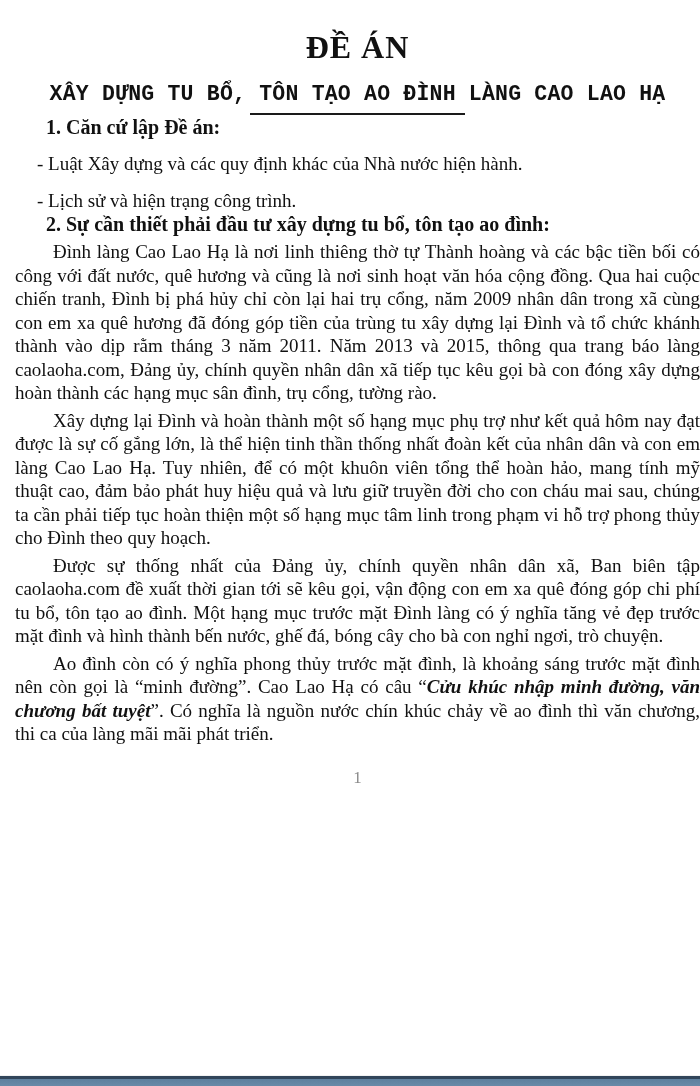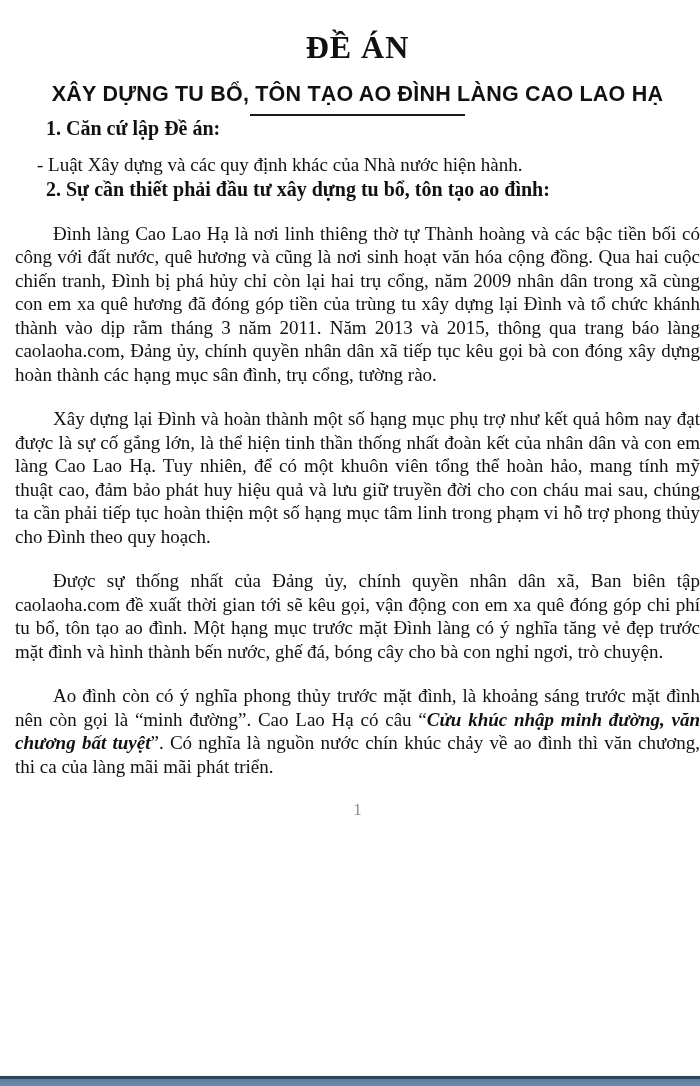--- a/index.html
+++ b/index.html
@@ -25,21 +25,21 @@
   }
   .doc-title {
     text-align: center;
     font-weight: bold;
     font-size: 32px;
     letter-spacing: 1px;
     line-height: 1.1;
   }
   .doc-subtitle {
     text-align: center;
-    font-family: Liberation Sans, sans-serif;
+    font-family: Liberation Mono, monospace;
     font-weight: bold;
     font-size: 21.5px;
     margin-top: 17px;
     letter-spacing: 0.2px;
   }
   .title-underline {
     width: 215px;
     height: 0;
     border-bottom: 2px solid #1a1a1a;
     margin: 7px auto 0 auto;
@@ -54,21 +54,21 @@
     font-size: 19px;
     margin-left: 22px;
     margin-top: 13px;
     line-height: 23.5px;
   }
   .para {
     font-size: 19px;
     line-height: 23.5px;
     text-align: justify;
     text-indent: 38px;
-    margin-top: 21px;
+    margin-top: 4px;
   }
   .quote-bold-italic {
     font-weight: bold;
     font-style: italic;
   }
   .page-number {
     text-align: center;
     font-size: 17px;
     color: #8c8c8c;
     margin-top: 22px;
@@ -97,20 +97,21 @@
   <div class="content">
 
     <div class="doc-title">ĐỀ ÁN</div>
 
     <div class="doc-subtitle">XÂY DỰNG TU BỔ, TÔN TẠO AO ĐÌNH LÀNG CAO LAO HẠ</div>
 
     <div class="title-underline"></div>
 
     <div class="section-heading">1. Căn cứ lập Đề án:</div>
     <div class="bullet-line">- Luật Xây dựng và các quy định khác của Nhà nước hiện hành.</div>
+    <div class="bullet-line">- Lịch sử và hiện trạng công trình.</div>
 
     <div class="section-heading">2. Sự cần thiết phải đầu tư xây dựng tu bổ, tôn tạo ao đình:</div>
     <p class="para">Đình làng Cao Lao Hạ là nơi linh thiêng thờ tự Thành hoàng và các bậc tiền bối có công với đất nước, quê hương và cũng là nơi sinh hoạt văn hóa cộng đồng. Qua hai cuộc chiến tranh, Đình bị phá hủy chỉ còn lại hai trụ cổng, năm 2009 nhân dân trong xã cùng con em xa quê hương đã đóng góp tiền của trùng tu xây dựng lại Đình và tổ chức khánh thành vào dịp rằm tháng 3 năm 2011. Năm 2013 và 2015, thông qua trang báo làng caolaoha.com, Đảng ủy, chính quyền nhân dân xã tiếp tục kêu gọi bà con đóng xây dựng hoàn thành các hạng mục sân đình, trụ cổng, tường rào.</p>
     <p class="para">Xây dựng lại Đình và hoàn thành một số hạng mục phụ trợ như kết quả hôm nay đạt được là sự cố gắng lớn, là thể hiện tinh thần thống nhất đoàn kết của nhân dân và con em làng Cao Lao Hạ. Tuy nhiên, để có một khuôn viên tổng thể hoàn hảo, mang tính mỹ thuật cao, đảm bảo phát huy hiệu quả và lưu giữ truyền đời cho con cháu mai sau, chúng ta cần phải tiếp tục hoàn thiện một số hạng mục tâm linh trong phạm vi hỗ trợ phong thủy cho Đình theo quy hoạch.</p>
     <p class="para">Được sự thống nhất của Đảng ủy, chính quyền nhân dân xã, Ban biên tập caolaoha.com đề xuất thời gian tới sẽ kêu gọi, vận động con em xa quê đóng góp chi phí tu bổ, tôn tạo ao đình. Một hạng mục trước mặt Đình làng có ý nghĩa tăng vẻ đẹp trước mặt đình và hình thành bến nước, ghế đá, bóng cây cho bà con nghỉ ngơi, trò chuyện.</p>
     <p class="para"><span>Ao đình còn có ý nghĩa phong thủy trước mặt đình, là khoảng sáng trước mặt đình nên còn gọi là “minh đường”. Cao Lao Hạ có câu “</span><span class="quote-bold-italic">Cửu khúc nhập minh đường, văn chương bất tuyệt</span><span>”. Có nghĩa là nguồn nước chín khúc chảy về ao đình thì văn chương, thi ca của làng mãi mãi phát triển.</span></p>
 
 
     <div class="page-number">1</div>
   </div>

